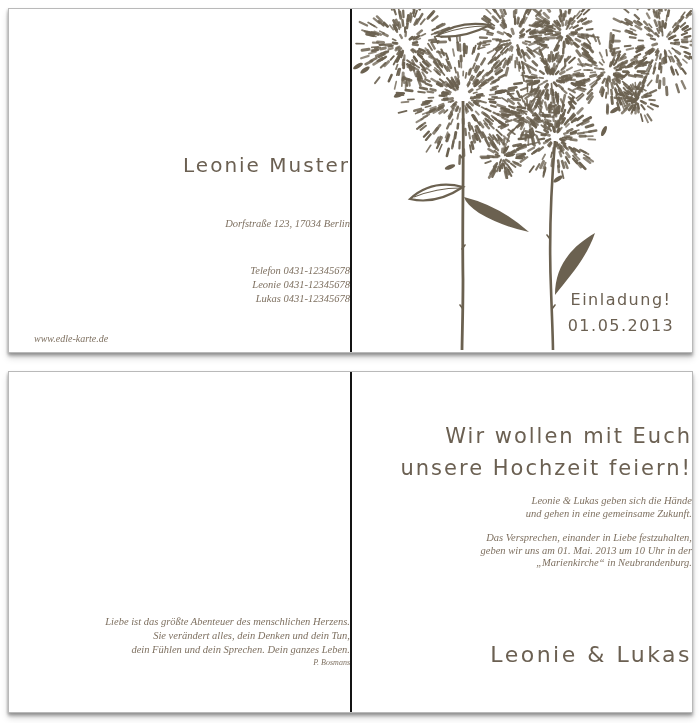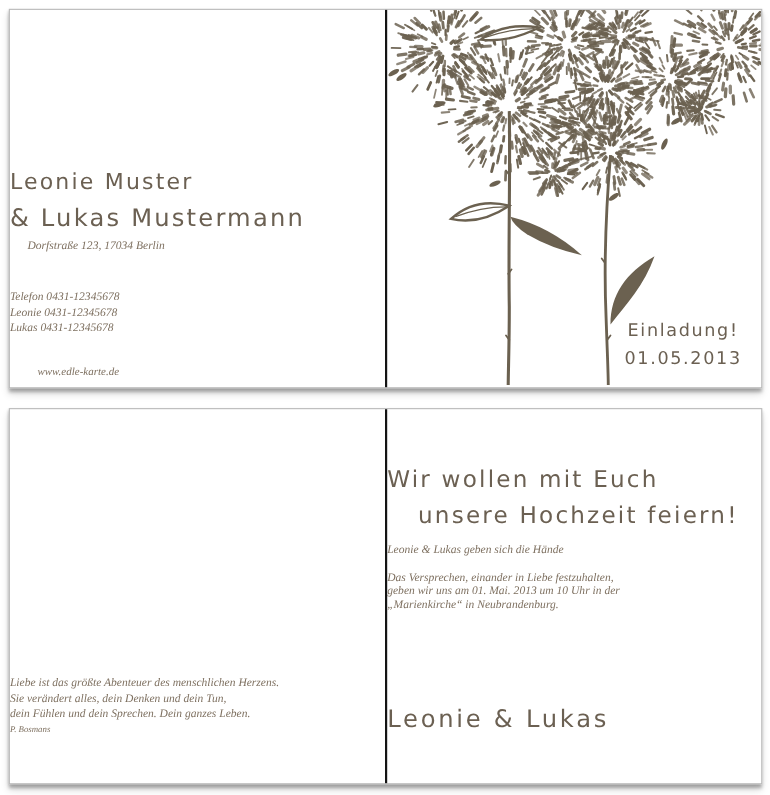--- a/index.html
+++ b/index.html
@@ -18,21 +18,21 @@
   .panel{position:absolute;top:0;bottom:0;overflow:hidden;}
   .panel-l{left:0;width:341px;}
   .panel-r{left:343px;right:0;}
   .hand{
     font-family:"DejaVu Sans",sans-serif;color:#6b6052;
     letter-spacing:2px;white-space:nowrap;
   }
   .serif{
     font-family:"Liberation Serif",serif;font-style:italic;color:#7e7060;
   }
-  .ctr{position:absolute;left:0;right:0;text-align:left;}
+  .ctr{position:absolute;left:12px;right:0;text-align:right;}
   
   .name1{top:144px;font-size:20px;}
   .name2{top:177px;font-size:22px;}
   .address{top:209px;font-size:10.5px;margin-left:16px;}
   .phones{top:255px;font-size:10.5px;line-height:14px;}
   .website{position:absolute;left:25px;top:324px;font-size:10px;}
   .flower-svg{position:absolute;left:0;top:0;width:340px;height:341px;}
   .invite{position:absolute;left:184px;width:170px;top:278px;text-align:center;}
   .invite .line{font-size:16px;line-height:26px;letter-spacing:1.5px;}
   
@@ -44,21 +44,20 @@
   .msg .para{margin:0 0 12px 0;font-style:italic;}
   .signature{top:270px;font-size:22px;letter-spacing:2.5px;}
 </style>
 </head>
 <body>
 
 <div class="card" id="front-card">
 
   <div class="panel panel-l">
     <div class="ctr hand name1">Leonie Muster</div>
-    <div class="ctr hand name2">&amp; Lukas Mustermann</div>
     <div class="ctr serif address">Dorfstraße 123, 17034 Berlin</div>
     <div class="ctr serif phones">
       <div>Telefon 0431-12345678</div>
       <div>Leonie 0431-12345678</div>
       <div>Lukas 0431-12345678</div>
     </div>
     <div class="serif website">www.edle-karte.de</div>
   </div>
 
   <div class="fold"></div>
@@ -1625,20 +1624,21 @@
 
   <div class="fold"></div>
 
   <div class="panel panel-r">
     <div class="ctr hand head1">Wir wollen mit Euch</div>
     <div class="ctr hand head2">unsere Hochzeit feiern!</div>
 
     <div class="ctr serif msg">
       <div class="para">
         <div>Leonie &amp; Lukas geben sich die Hände</div>
+        <div>und gehen in eine gemeinsame Zukunft.</div>
       </div>
       <div class="para">
         <div>Das Versprechen, einander in Liebe festzuhalten,</div>
         <div>geben wir uns am 01. Mai. 2013 um 10 Uhr in der</div>
         <div>„Marienkirche“ in Neubrandenburg.</div>
       </div>
     </div>
 
     <div class="ctr hand signature">Leonie &amp; Lukas</div>
   </div>

